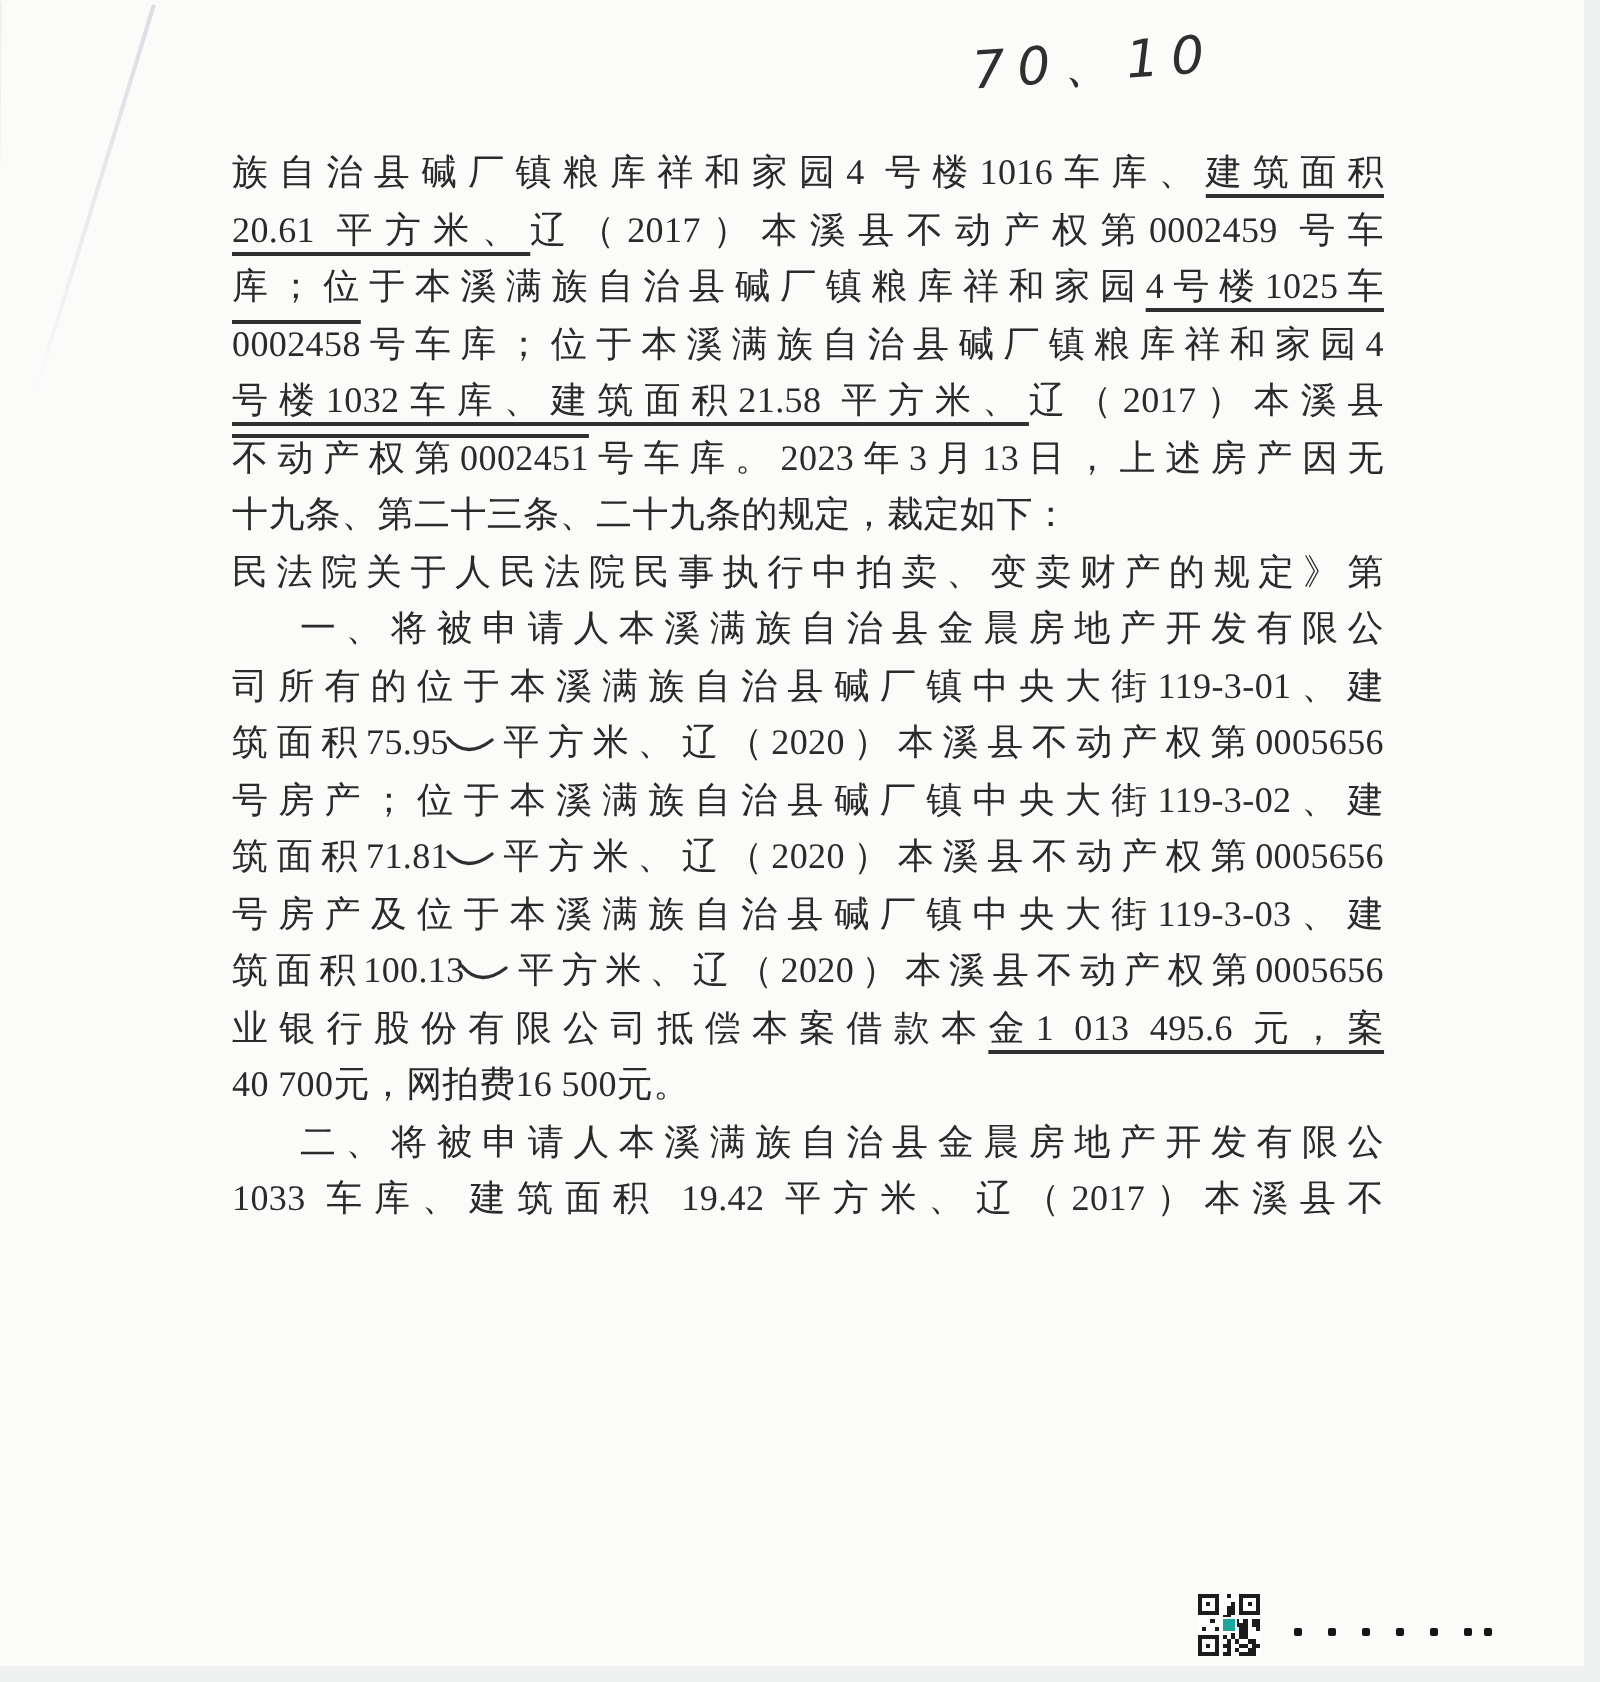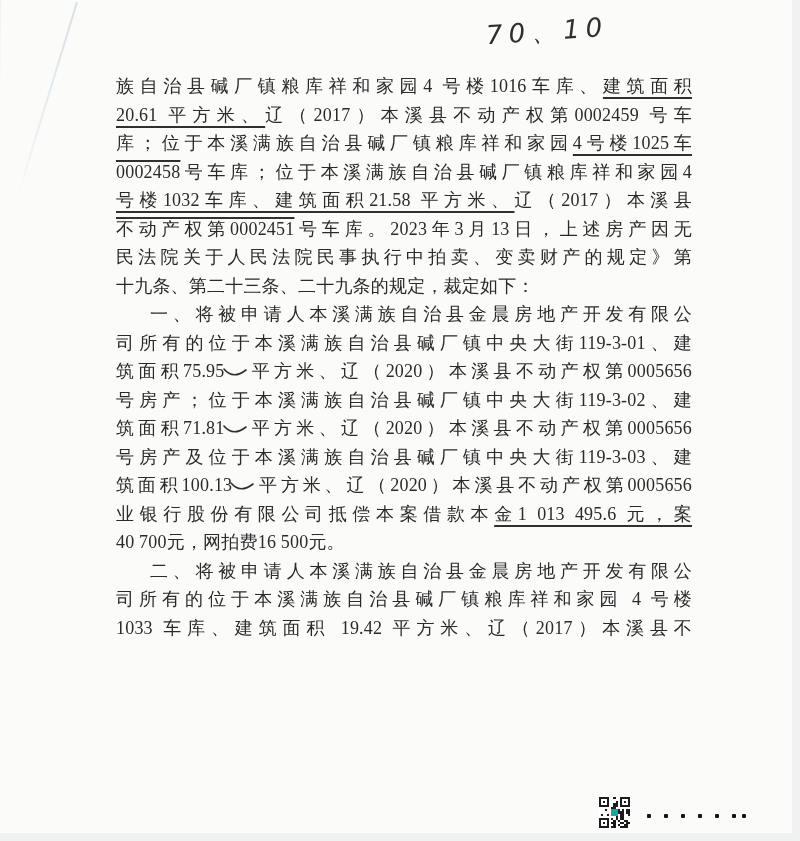--- a/index.html
+++ b/index.html
@@ -72,39 +72,38 @@
 
   <div id="hand-note">70、10</div>
 
   <div id="doc-text">
       <div class="line"><span>族自治县碱厂镇粮库祥和家园4 号楼1016车库、</span><span class="u">建筑面积</span></div>
       <div class="line"><span class="u">20.61 平方米、</span><span>辽（2017）本溪县不动产权第0002459 号车</span></div>
       <div class="line"><span>库；位于本溪满族自治县碱厂镇粮库祥和家园</span><span class="u">4号楼1025车</span></div>
       <div class="line"><span class="o">0002458</span><span>号车库；位于本溪满族自治县碱厂镇粮库祥和家园4</span></div>
       <div class="line"><span class="u">号楼1032车库、建筑面积21.58 平方米、</span><span>辽（2017）本溪县</span></div>
       <div class="line"><span class="o">不动产权第0002451</span><span>号车库。2023年3月13日，上述房产因无</span></div>
+      <div class="line nojust"><span>十九条、第二十三条、二十九条的规定，裁定如下：</span></div>
       <div class="line"><span>民法院关于人民法院民事执行中拍卖、变卖财产的规定》第</span></div>
-      <div class="line nojust"><span>十九条、第二十三条、二十九条的规定，裁定如下：</span></div>
       <div class="line indent"><span>一、将被申请人本溪满族自治县金晨房地产开发有限公</span></div>
       <div class="line"><span>司所有的位于本溪满族自治县碱厂镇中央大街119-3-01、建</span></div>
       <div class="line"><span>筑面积75.95</span><svg class="swoosh" width="24" height="12" viewBox="0 0 24 12">
           <path d="M1,2 Q10,13 23,3" fill="none" stroke="#2f2f2f" stroke-width="1.6" stroke-linecap="round"></path>
         </svg><span>平方米、辽（2020）本溪县不动产权第0005656</span></div>
       <div class="line"><span>号房产；位于本溪满族自治县碱厂镇中央大街119-3-02、建</span></div>
       <div class="line"><span>筑面积71.81</span><svg class="swoosh" width="24" height="12" viewBox="0 0 24 12">
           <path d="M1,2 Q10,13 23,3" fill="none" stroke="#2f2f2f" stroke-width="1.6" stroke-linecap="round"></path>
         </svg><span>平方米、辽（2020）本溪县不动产权第0005656</span></div>
       <div class="line"><span>号房产及位于本溪满族自治县碱厂镇中央大街119-3-03、建</span></div>
       <div class="line"><span>筑面积100.13</span><svg class="swoosh" width="24" height="12" viewBox="0 0 24 12">
           <path d="M1,2 Q10,13 23,3" fill="none" stroke="#2f2f2f" stroke-width="1.6" stroke-linecap="round"></path>
         </svg><span>平方米、辽（2020）本溪县不动产权第0005656</span></div>
       <div class="line"><span>业银行股份有限公司抵偿本案借款本</span><span class="u">金1 013 495.6 元，案</span></div>
       <div class="line nojust"><span>40 700元，网拍费16 500元。</span></div>
       <div class="line indent"><span>二、将被申请人本溪满族自治县金晨房地产开发有限公</span></div>
-      <div class="line"><span>司所有的位于本溪满族自治县碱厂镇粮库祥和家园 4 号楼</span></div>
       <div class="line"><span>1033 车库、建筑面积 19.42 平方米、辽（2017）本溪县不</span></div>
     </div>
 
   <div id="qr-wrap"><svg width="33" height="31" viewBox="0 0 15 15" shape-rendering="crispEdges">
         <rect x="0" y="0" width="15" height="15" fill="#ffffff"></rect>
         <g fill="#1c1c1c">
           <rect x="0" y="0" width="1" height="1"></rect>
           <rect x="1" y="0" width="1" height="1"></rect>
           <rect x="2" y="0" width="1" height="1"></rect>
           <rect x="3" y="0" width="1" height="1"></rect>

